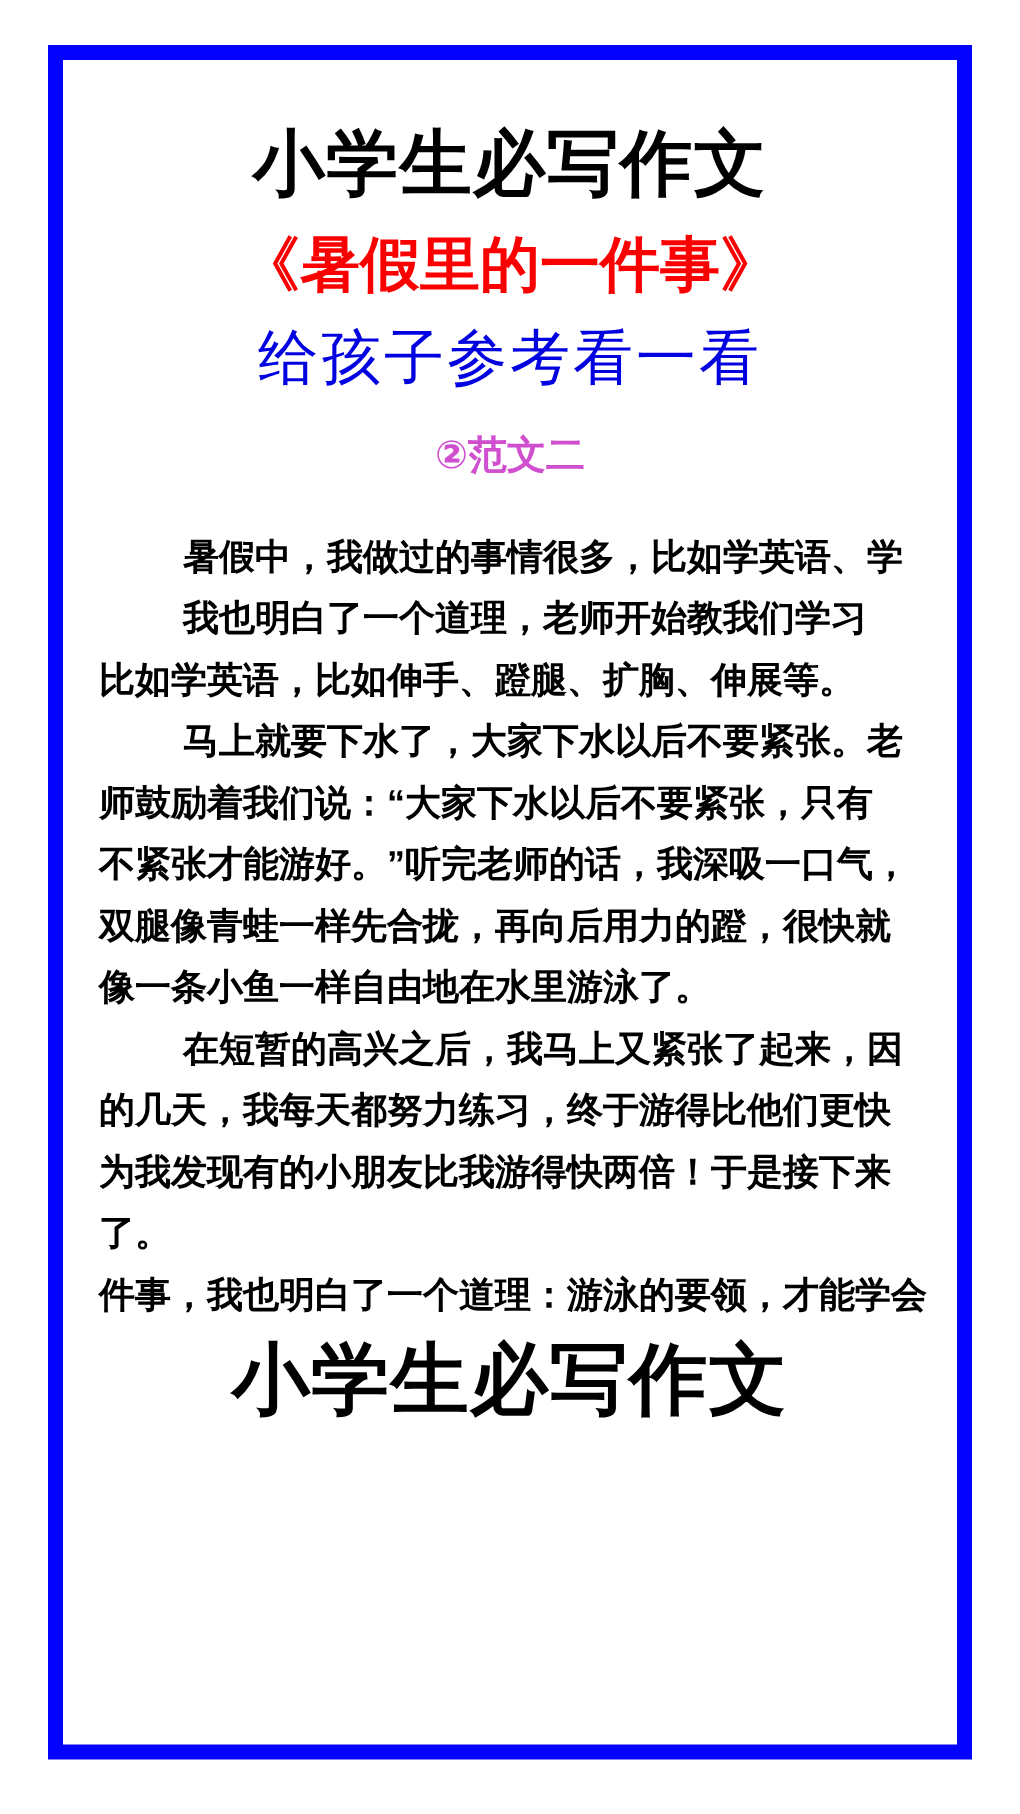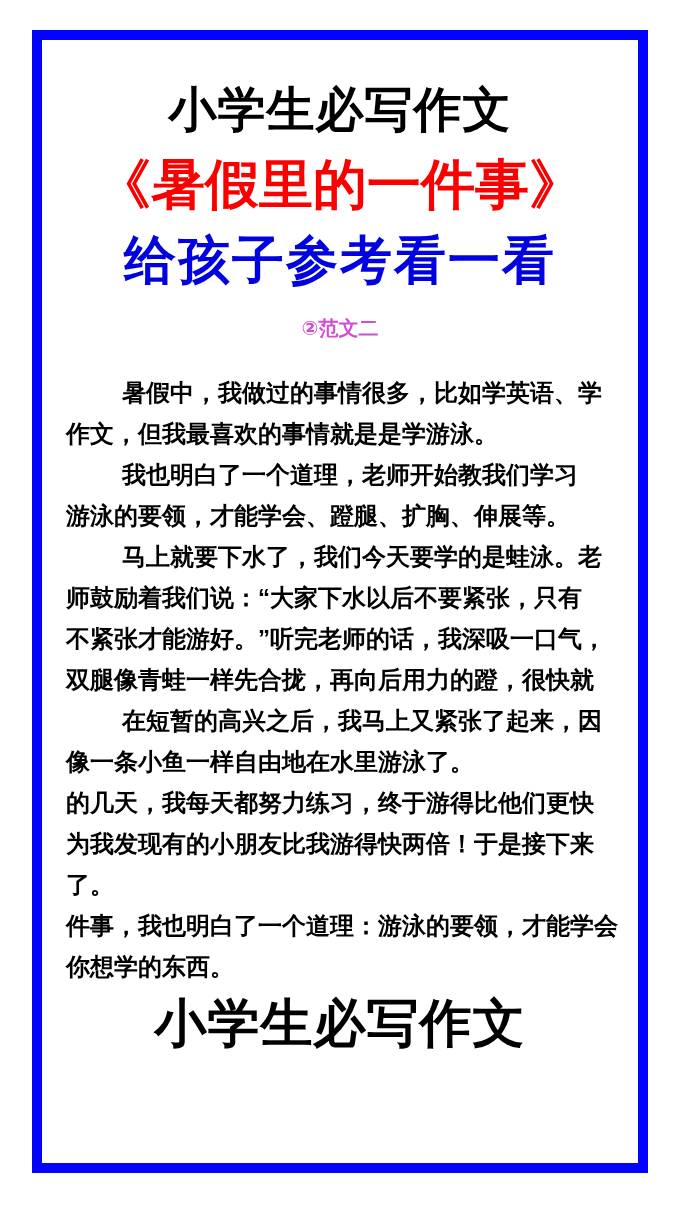--- a/index.html
+++ b/index.html
@@ -42,36 +42,36 @@
   .page-title {
     margin: 44px 0 0 0;
     font-size: 48px;
     line-height: 1.1;
     font-weight: 700;
     color: var(--title-black);
     letter-spacing: 1px;
   }
   .essay-title {
     margin: 18px 0 0 0;
-    font-size: 54px;
+    font-size: 40px;
     line-height: 1.1;
     font-weight: 700;
     color: var(--essay-title-red);
   }
   .tagline {
     margin: 18px 0 0 0;
-    font-size: 52px;
+    font-size: 40px;
     line-height: 1.1;
-    font-weight: 700;
+    font-weight: 400;
     color: var(--tagline-blue);
     letter-spacing: 2px;
   }
   .sample-label {
     margin: 28px 0 0 0;
-    font-size: 20px;
+    font-size: 26px;
     line-height: 1.15;
     font-weight: 700;
     color: var(--sample-magenta);
   }
   .essay-body {
     margin: 32px 22px 0 24px;
     text-align: left;
     font-size: 24px;
     line-height: 41px;
     font-weight: 700;
@@ -98,30 +98,28 @@
 
 <div class="page">
   <div class="frame"></div>
   <div class="content">
     <div class="page-title">小学生必写作文</div>
     <div class="essay-title">《暑假里的一件事》</div>
     <div class="tagline">给孩子参考看一看</div>
     <div class="sample-label">②范文二</div>
     <div class="essay-body">
         <div class="essay-line first">暑假中，我做过的事情很多，比如学英语、学</div>
-        <div class="essay-line">作文，但我最喜欢的事情就是是学游泳。</div>
         <div class="essay-line first">我也明白了一个道理，老师开始教我们学习</div>
-        <div class="essay-line">游泳的要领，才能学会、蹬腿、扩胸、伸展等。</div>
-        <div class="essay-line first">马上就要下水了，我们今天要学的是蛙泳。老</div>
+        <div class="essay-line">比如学英语，比如伸手、蹬腿、扩胸、伸展等。</div>
+        <div class="essay-line first">马上就要下水了，大家下水以后不要紧张。老</div>
         <div class="essay-line">师鼓励着我们说：“大家下水以后不要紧张，只有</div>
         <div class="essay-line">不紧张才能游好。”听完老师的话，我深吸一口气，</div>
         <div class="essay-line">双腿像青蛙一样先合拢，再向后用力的蹬，很快就</div>
+        <div class="essay-line">像一条小鱼一样自由地在水里游泳了。</div>
         <div class="essay-line first">在短暂的高兴之后，我马上又紧张了起来，因</div>
-        <div class="essay-line">像一条小鱼一样自由地在水里游泳了。</div>
         <div class="essay-line">的几天，我每天都努力练习，终于游得比他们更快</div>
         <div class="essay-line">为我发现有的小朋友比我游得快两倍！于是接下来</div>
         <div class="essay-line">了。</div>
         <div class="essay-line">件事，我也明白了一个道理：游泳的要领，才能学会</div>
-        <div class="essay-line">你想学的东西。</div>
       </div>
     <div class="footer-title">小学生必写作文</div>
   </div>
 </div>
 
 </body></html>

